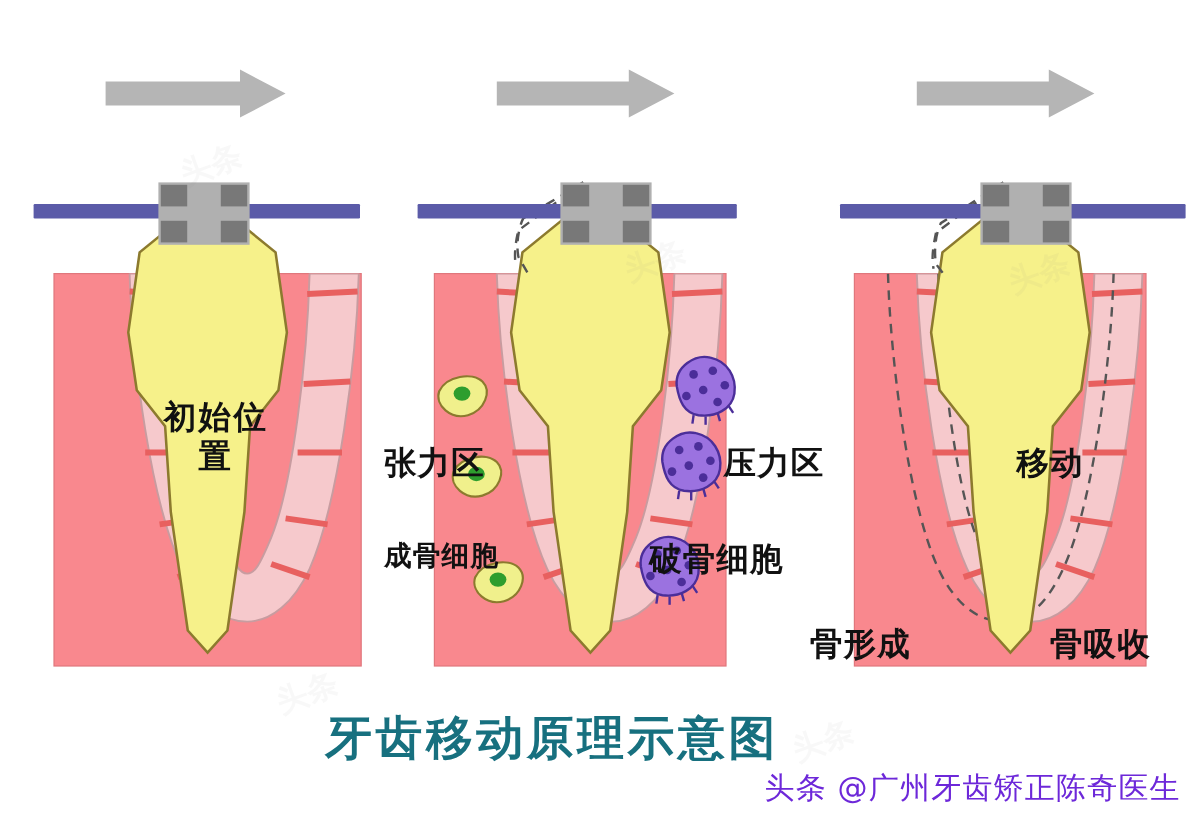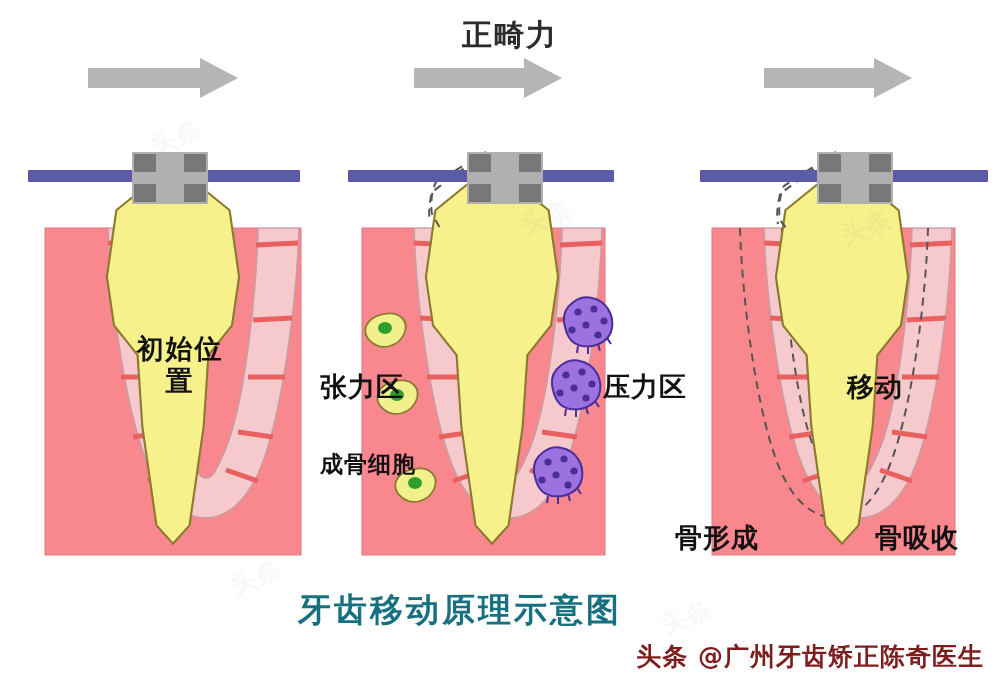--- a/index.html
+++ b/index.html
@@ -29,26 +29,26 @@
   .lbl-tension  { left:320px; top:343px; font-size:27px; letter-spacing:1px;text-align:center; }
   .lbl-osteobl  { left:320px; top:423px; font-size:23px; letter-spacing:1px; }
   .lbl-pressure { left:603px; top:343px; font-size:27px; letter-spacing:1px; }
   .lbl-osteocl  { left:541px; top:423px; font-size:27px; letter-spacing:1px; }
   .lbl-move     { left:847px; top:343px; font-size:27px; letter-spacing:1px; }
   .lbl-formation{ left:675px; top:494px; font-size:27px; letter-spacing:1px; }
   .lbl-resorb   { left:875px; top:494px; font-size:27px; letter-spacing:1px; }
 
   .title {
     position:absolute; left:0; top:588px; width:920px;
-    text-align:center; font-size:33px; font-weight:700;
+    text-align:center; font-size:39px; font-weight:700;
     color:#17707f; letter-spacing:3px;
   }
   .footer {
     position:absolute; right:16px; top:640px;
-    font-size:25px; font-weight:700; color:#7f1d1d; letter-spacing:1px;
+    font-size:25px; font-weight:400; color:#6d28d9; letter-spacing:1px;
     white-space:nowrap;
   }
   .wm {
     position:absolute; color:rgba(120,120,120,0.055);
     font-size:26px; font-weight:700; pointer-events:none;
     transform:rotate(-20deg); white-space:nowrap;
   }
 </style>
 </head>
 <body>
@@ -287,25 +287,25 @@
       </g>
     </g>
   </svg>
 
   <div class="wm" style="left:150px;top:120px;">头条</div>
   <div class="wm" style="left:520px;top:200px;">头条</div>
   <div class="wm" style="left:840px;top:210px;">头条</div>
   <div class="wm" style="left:230px;top:560px;">头条</div>
   <div class="wm" style="left:660px;top:600px;">头条</div>
 
-  <div class="cap-force">正畸力</div>
 
   <div class="lbl lbl-initial">初始位置</div>
   <div class="lbl lbl-tension">张力区</div>
   <div class="lbl lbl-osteobl">成骨细胞</div>
   <div class="lbl lbl-pressure">压力区</div>
+  <div class="lbl lbl-osteocl">破骨细胞</div>
   <div class="lbl lbl-move">移动</div>
   <div class="lbl lbl-formation">骨形成</div>
   <div class="lbl lbl-resorb">骨吸收</div>
 
   <div class="title">牙齿移动原理示意图</div>
   <div class="footer">头条 @广州牙齿矫正陈奇医生</div>
 </div>
 
 </body></html>

